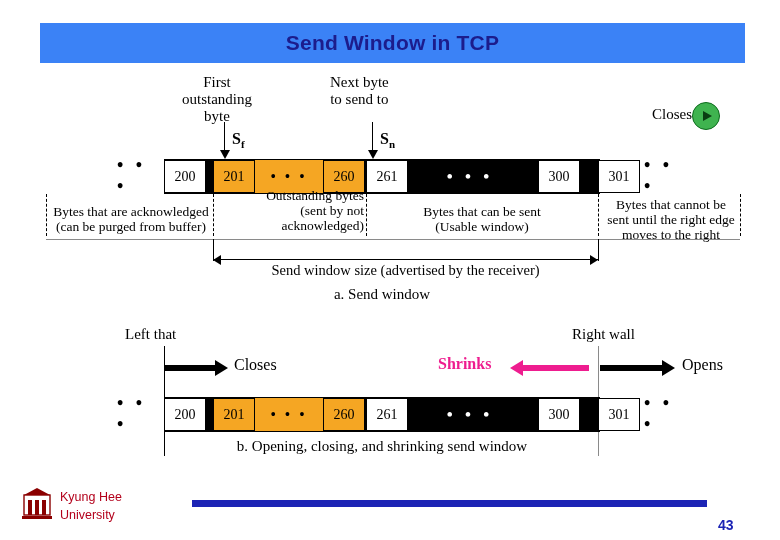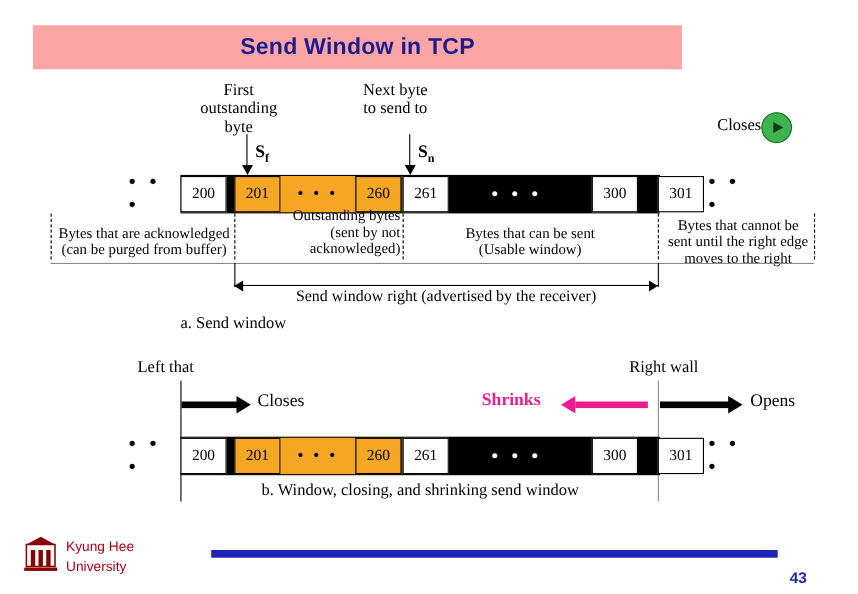--- a/index.html
+++ b/index.html
@@ -11,25 +11,25 @@
     height: 540px;
     background: #ffffff;
     font-family: "Liberation Serif", serif;
     overflow: hidden;
     position: relative;
   }
 
   
   .title-bar {
     position: absolute;
-    left: 30px;
+    left: 40px;
     top: 23px;
-    width: 590px;
+    width: 705px;
     height: 40px;
-    background: #fca5a5;
+    background: #3b82f6;
     display: flex;
     align-items: center;
     justify-content: center;
   }
   .title-text {
     font-family: "Liberation Sans", sans-serif;
     font-weight: bold;
     font-size: 21px;
     color: #1c1c8c;
     letter-spacing: 0.2px;
@@ -288,23 +288,23 @@
 sent until the right edge
 moves to the right</div>
 
   <div class="hline hline-gray" style="left:46px; top:175px; width:694px;"></div>
 
   <div class="vline" style="left:213px; top:175px; height:22px;"></div>
   <div class="vline" style="left:598px; top:175px; height:22px;"></div>
   <div class="hline" style="left:213px; top:195px; width:385px;"></div>
   <div class="arrow-left-tri" style="left:213px; top:191px;"></div>
   <div class="arrow-right-tri" style="left:590px; top:191px;"></div>
-  <div class="lbl" style="left:213px; top:198px; width:385px; font-size:14.5px; text-align:center;">Send window right (advertised by the receiver)</div>
-
-  <div class="lbl" style="left:164px; top:222px; width:436px; font-size:15px; text-align:left;">a. Send window</div>
+  <div class="lbl" style="left:213px; top:198px; width:385px; font-size:14.5px; text-align:center;">Send window size (advertised by the receiver)</div>
+
+  <div class="lbl" style="left:164px; top:222px; width:436px; font-size:15px; text-align:center;">a. Send window</div>
 
   <div class="lbl" style="left:125px; top:262px; font-size:15px;">Left that</div>
   <div class="lbl" style="left:572px; top:262px; font-size:15px;">Right wall</div>
 
   <div class="vline" style="left:164px; top:282px; height:110px;"></div>
   <div class="vline" style="left:598px; top:282px; height:110px; background:#8a8a8a;"></div>
 
   <div class="thickbar" style="left:165px; top:301px; width:52px;"></div>
   <div class="arrow-right-thick" style="left:215px; top:296px;"></div>
   <div class="lbl" style="left:234px; top:292px; font-size:16px;">Closes</div>
@@ -325,21 +325,21 @@
   <div class="bar-cell orange" style="left:213px; top:334px; width:42px; height:33px;">201</div>
   <div class="bar-cell orange nb" style="left:255px; top:334px; width:68px; height:33px; letter-spacing:3px; font-weight:bold;">• • •</div>
   <div class="bar-cell orange" style="left:323px; top:334px; width:42px; height:33px;">260</div>
   <div class="bar-cell" style="left:366px; top:334px; width:42px; height:33px;">261</div>
   <div class="dots dots-white" style="left:440px; top:334px; width:60px; height:33px; font-size:17px; justify-content:center;">• • •</div>
   <div class="bar-cell" style="left:538px; top:334px; width:42px; height:33px;">300</div>
   <div class="bar-cell" style="left:598px; top:334px; width:42px; height:33px;">301</div>
 
   <div class="dots" style="left:644px; top:336px; width:44px; height:28px; font-size:18px;">• • •</div>
 
-  <div class="lbl" style="left:164px; top:374px; width:436px; font-size:15px; text-align:center;">b. Window, closing, and shrinking send window</div>
+  <div class="lbl" style="left:164px; top:374px; width:436px; font-size:15px; text-align:center;">b. Opening, closing, and shrinking send window</div>
 </div>
 
 <svg class="footer-logo" viewBox="0 0 34 34">
   <rect x="4" y="8" width="26" height="20" fill="none" stroke="#8b0000" stroke-width="1.4"></rect>
   <path d="M4 8 L17 1 L30 8 Z" fill="#8b0000"></path>
   <rect x="8" y="13" width="4" height="15" fill="#8b0000"></rect>
   <rect x="15" y="13" width="4" height="15" fill="#8b0000"></rect>
   <rect x="22" y="13" width="4" height="15" fill="#8b0000"></rect>
   <rect x="2" y="29" width="30" height="3" fill="#8b0000"></rect>
 </svg>

